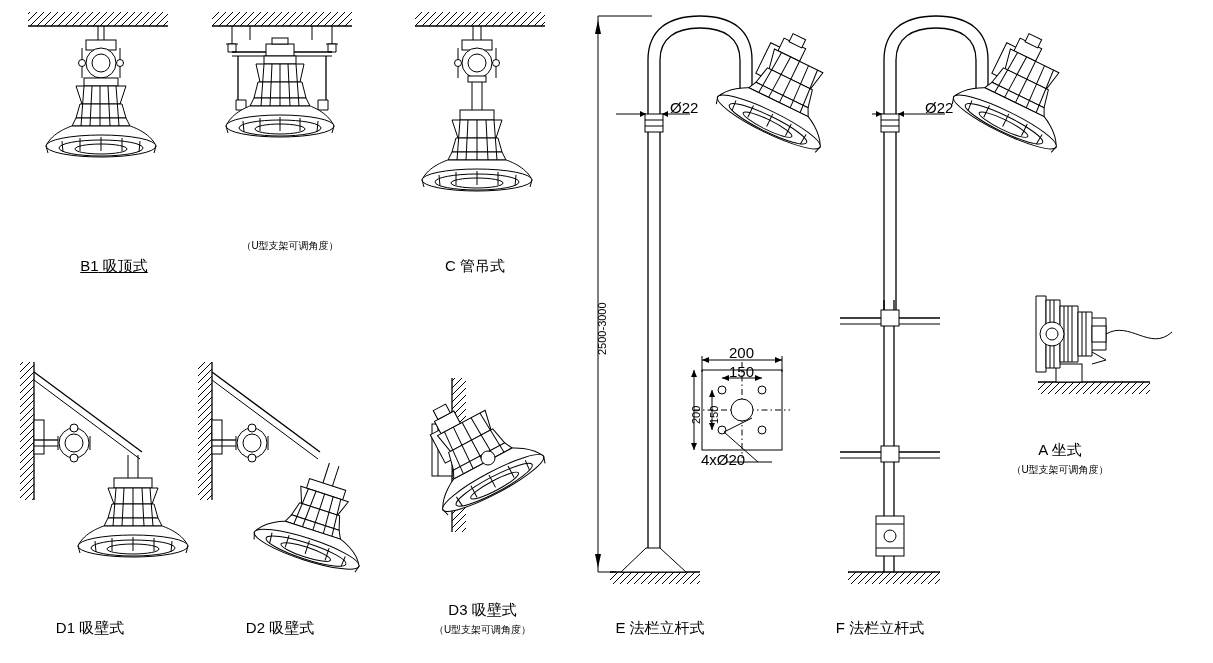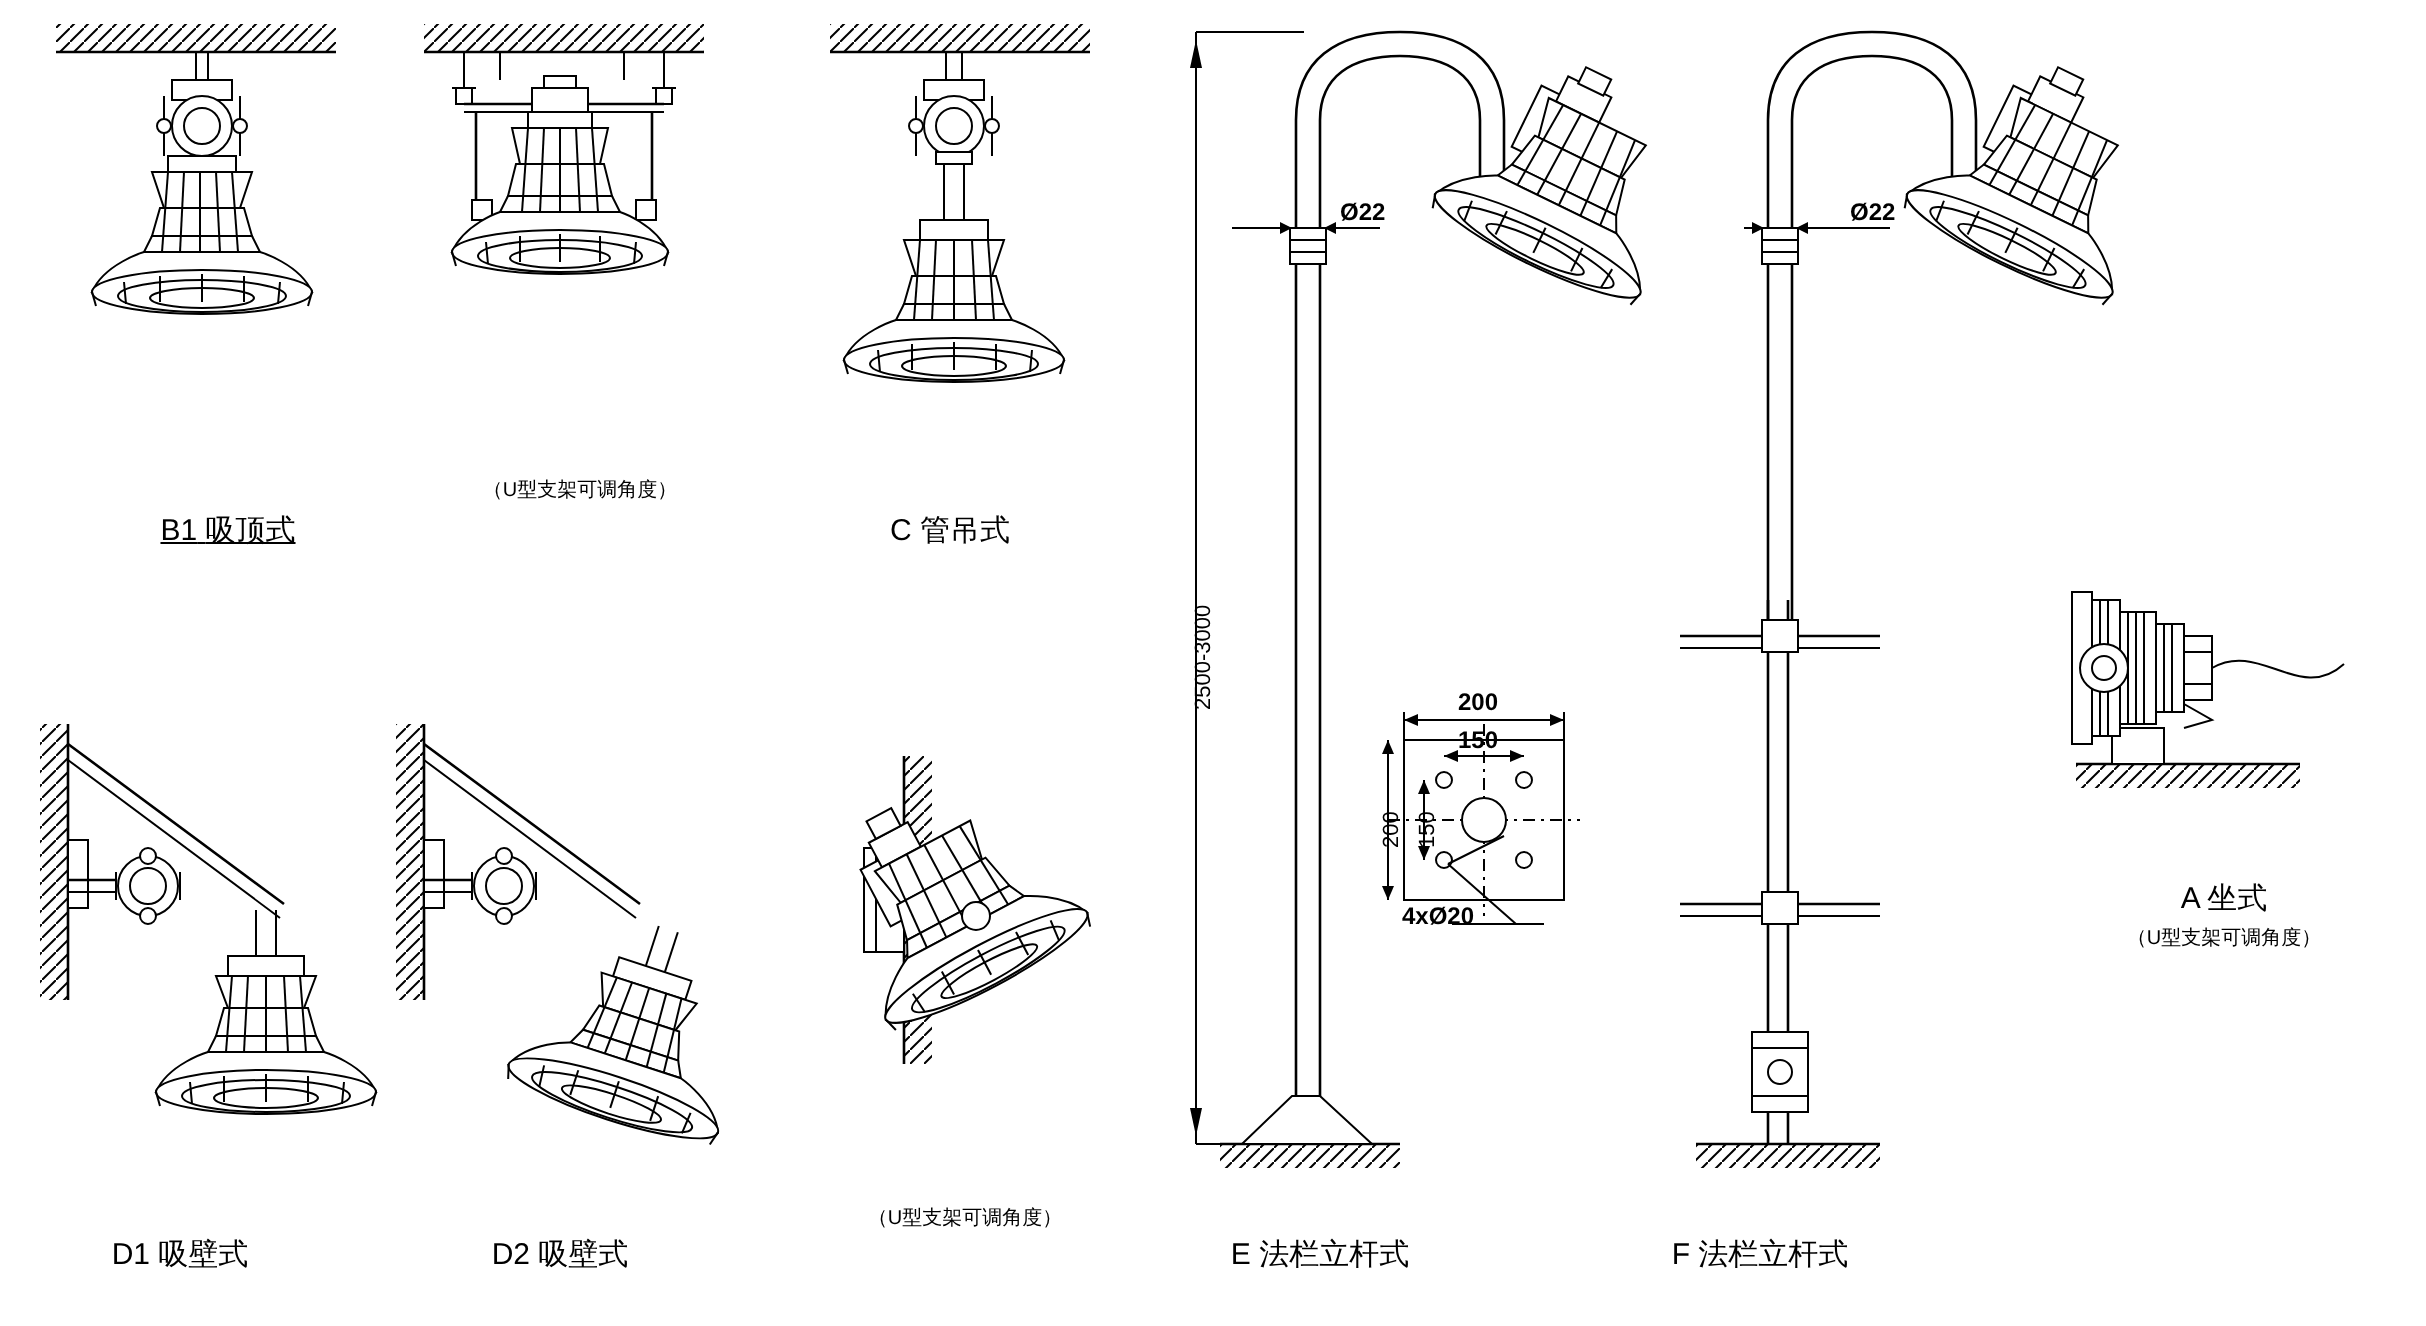--- a/index.html
+++ b/index.html
@@ -1,20 +1,20 @@
 <!DOCTYPE html>
 <html><head>
 <meta charset="utf-8">
 <style>
   html,body{margin:0;padding:0;background:#ffffff;}
   body{width:1213px;height:663px;font-family:"Liberation Sans","DejaVu Sans",sans-serif;color:#000;}
   #stage{position:relative;width:1213px;height:663px;overflow:hidden;}
   .label{position:absolute;font-size:15px;line-height:20px;text-align:center;white-space:nowrap;color:#000;}
   .label .sub{display:block;font-size:10px;}
-  .dim{position:absolute;font-size:12px;color:#000;white-space:nowrap;font-weight:bold;}
+  .dim{position:absolute;font-size:15px;color:#000;white-space:nowrap;}
   .vdim{position:absolute;font-size:11px;color:#000;white-space:nowrap;
         transform-origin:0 0;transform:rotate(-90deg);}
   svg{position:absolute;left:0;top:0;}
   .ln{stroke:#000;fill:none;}
   .thin{stroke-width:1;}
   .med{stroke-width:1.3;}
   .fillw{fill:#fff;stroke:#000;stroke-width:1;}
   .fillb{fill:#000;stroke:none;}
   .dash{stroke-dasharray:6 3 1.5 3;}
 </style>
@@ -501,34 +501,38 @@
     <span>D1</span>
     <span>吸壁式</span>
   </div>
 
   <div class="label" style="left:210px;top:618px;width:140px;">
     <span>D2</span>
     <span>吸壁式</span>
   </div>
 
   <div class="label" style="left:390px;top:600px;width:185px;">
+    <div>
+      <span>D3</span>
+      <span>吸壁式</span>
+    </div>
     <span class="sub">（U型支架可调角度）</span>
   </div>
 
   <div class="label" style="left:580px;top:618px;width:160px;">
     <span>E</span>
     <span>法栏立杆式</span>
   </div>
 
   <div class="label" style="left:800px;top:618px;width:160px;">
     <span>F</span>
     <span>法栏立杆式</span>
   </div>
 
-  <div class="label" style="left:1017px;top:440px;width:190px;text-align:center;">
+  <div class="label" style="left:965px;top:440px;width:190px;text-align:center;">
     <div>
       <span>A</span>
       <span>坐式</span>
     </div>
     <span class="sub">（U型支架可调角度）</span>
   </div>
 
 </div>
 
 </body></html>

